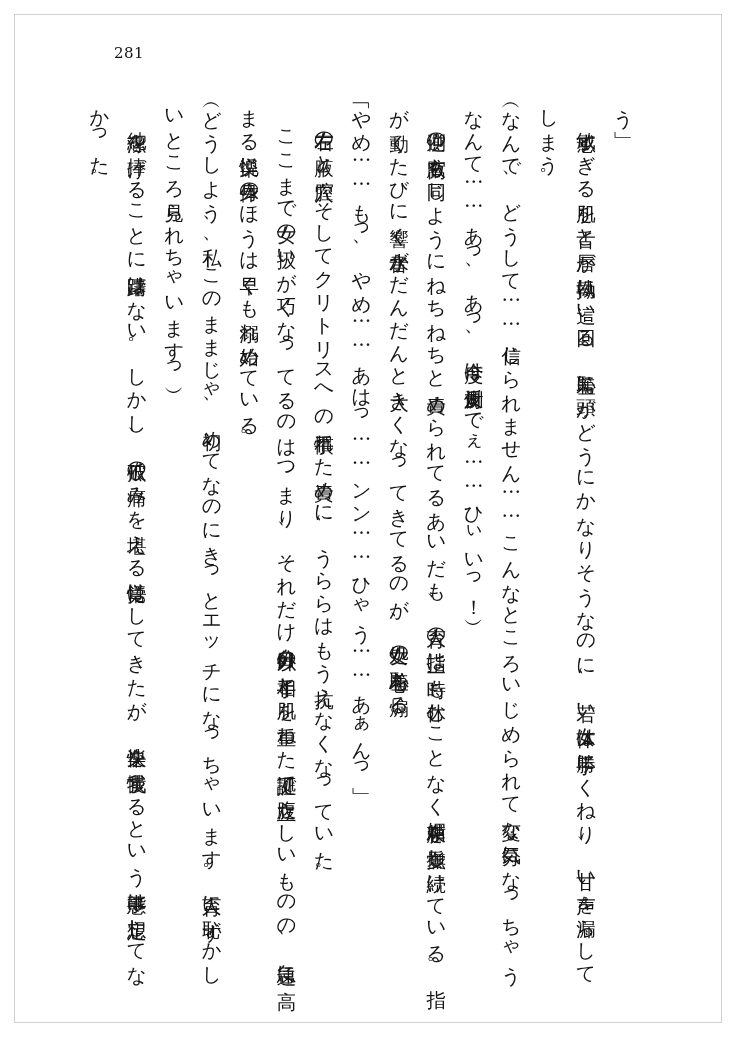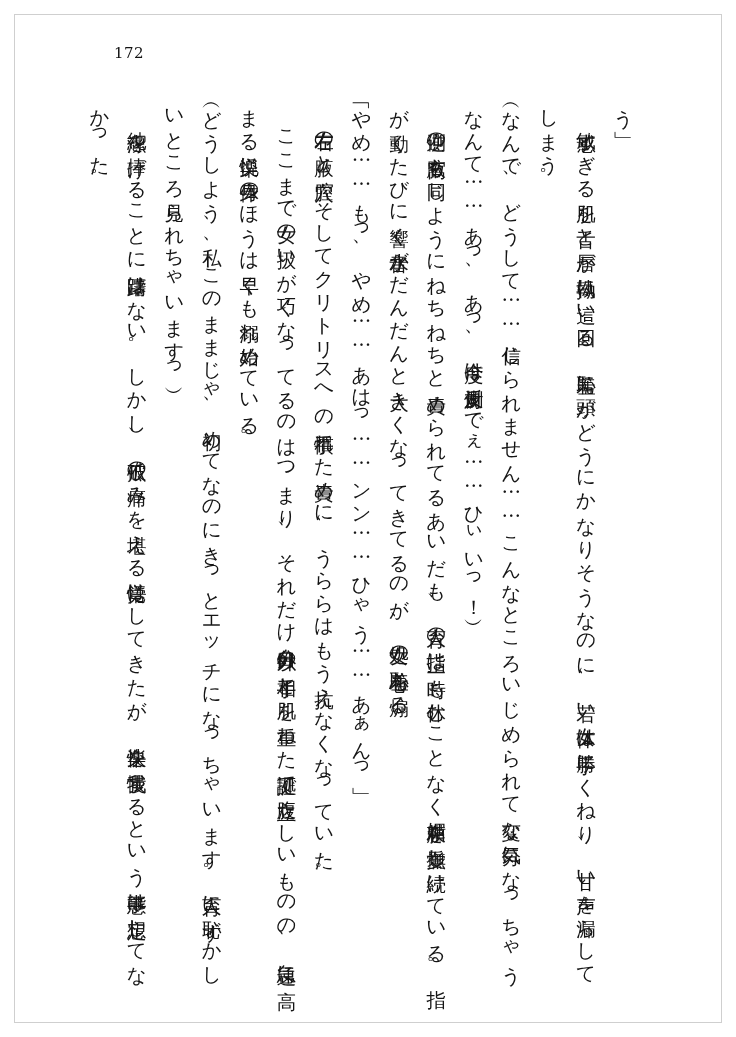--- a/index.html
+++ b/index.html
@@ -69,21 +69,21 @@
     padding: 0;
     text-indent: 0;
   }
 </style>
 </head>
 <body>
 
 <div id="page">
   <div id="page-frame"></div>
 
-  <div id="page-number">172</div>
+  <div id="page-number">281</div>
 
   <div id="text-body">
     <p>う」</p>
     <p>　敏感すぎる肌を舌と唇が執拗に這い回る。羞恥に頭がどうにかなりそうなのに、若い女体は勝手にくねり、甘い声を漏らしてしまう。</p>
     <p>（なんで、どうして……信じられません……こんなところいじめられて変な気分になっちゃうなんて……あっ、あっ、今度は反対側までぇ……ひぃいっ！）</p>
     <p>　逆側の腋窩も同じようにねちねちと責められてるあいだも、育人の指は一時も休むことなく媚粘膜を愛撫し続けている。指が動くたびに響く水音がだんだんと大きくなってきてるのが、処女の羞恥心を煽る。</p>
     <p>「やめ……もっ、やめ……あはっ……ンン……ひゃう……あぁんっ」</p>
     <p>　左右の腋と膣穴、そしてクリトリスへの手慣れた責めに、うららはもう抗えなくなっていた。</p>
     <p>　ここまで女の扱いが巧くなってるのはつまり、それだけ自分以外の相手と肌を重ねた証拠で腹立たしいものの、急速に高まる悦楽に身体のほうは早くも溺れ始めている。</p>
     <p>（どうしよう、私、このままじゃ、初めてなのにきっとエッチになっちゃいます。育人に恥ずかしいところ見られちゃいますっ）</p>

